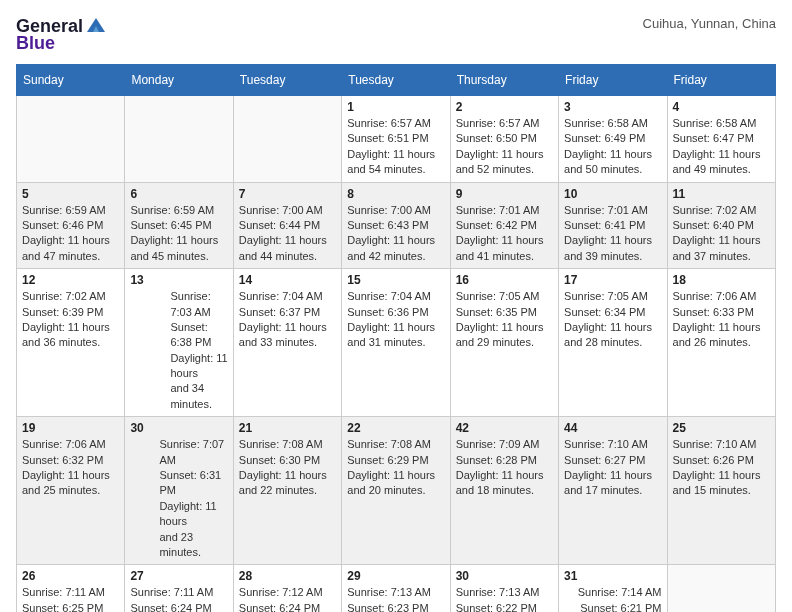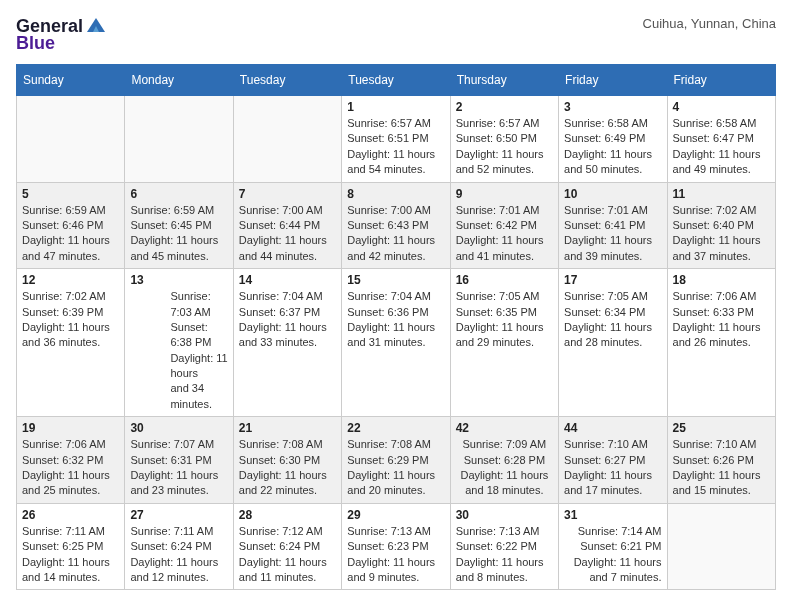--- a/index.html
+++ b/index.html
@@ -245,42 +245,42 @@
         <tr class="row-shaded">
           <td>
             <div class="day-number">19</div>
             <div class="day-info" style="white-space: pre-line;">Sunrise: 7:06 AM
 Sunset: 6:32 PM
 Daylight: 11 hours
 and 25 minutes.</div>
           </td>
           <td>
             <div class="day-number">30</div>
-            <div class="day-info" style="white-space: pre-line;">Sunrise: 7:07 AM
+            <div class="day-info" style="white-space: pre-line; margin-left: 29px;">Sunrise: 7:07 AM
 Sunset: 6:31 PM
 Daylight: 11 hours
 and 23 minutes.</div>
           </td>
           <td>
             <div class="day-number">21</div>
             <div class="day-info" style="white-space: pre-line;">Sunrise: 7:08 AM
 Sunset: 6:30 PM
 Daylight: 11 hours
 and 22 minutes.</div>
           </td>
           <td>
             <div class="day-number">22</div>
             <div class="day-info" style="white-space: pre-line;">Sunrise: 7:08 AM
 Sunset: 6:29 PM
 Daylight: 11 hours
 and 20 minutes.</div>
           </td>
           <td>
             <div class="day-number">42</div>
-            <div class="day-info" style="white-space: pre-line; text-align: center;">Sunrise: 7:09 AM
+            <div class="day-info" style="white-space: pre-line;">Sunrise: 7:09 AM
 Sunset: 6:28 PM
 Daylight: 11 hours
 and 18 minutes.</div>
           </td>
           <td>
             <div class="day-number">44</div>
             <div class="day-info" style="white-space: pre-line;">Sunrise: 7:10 AM
 Sunset: 6:27 PM
 Daylight: 11 hours
 and 17 minutes.</div>

